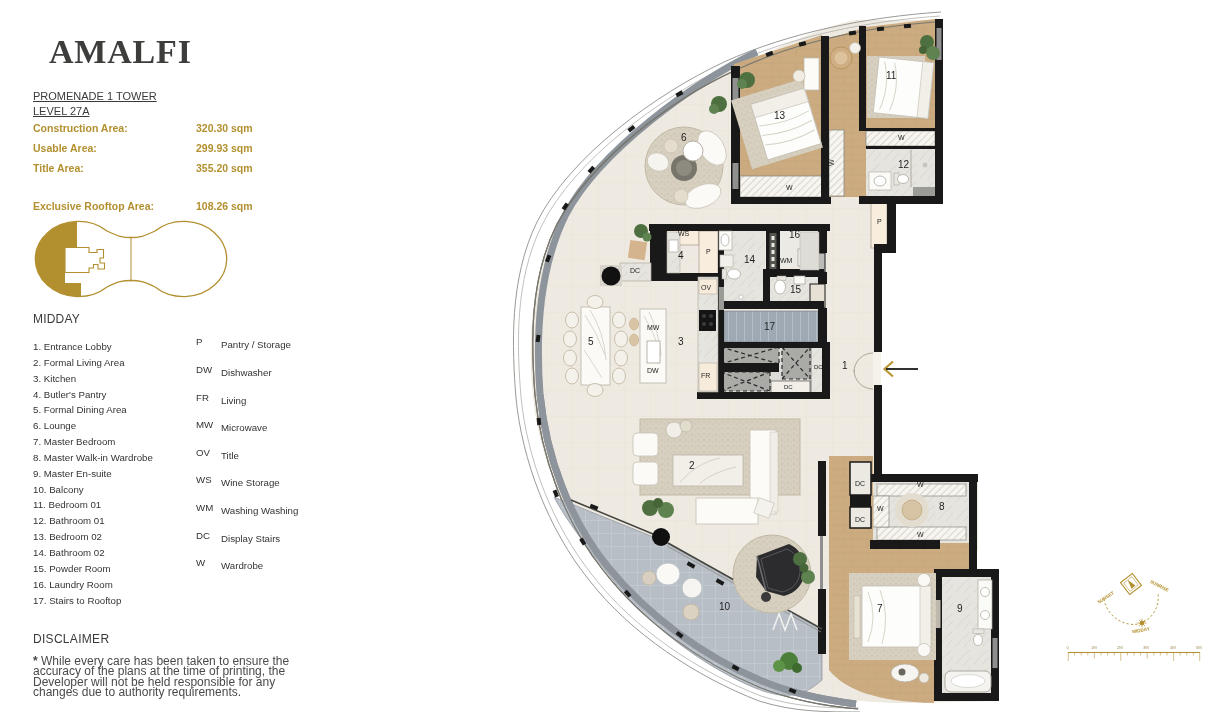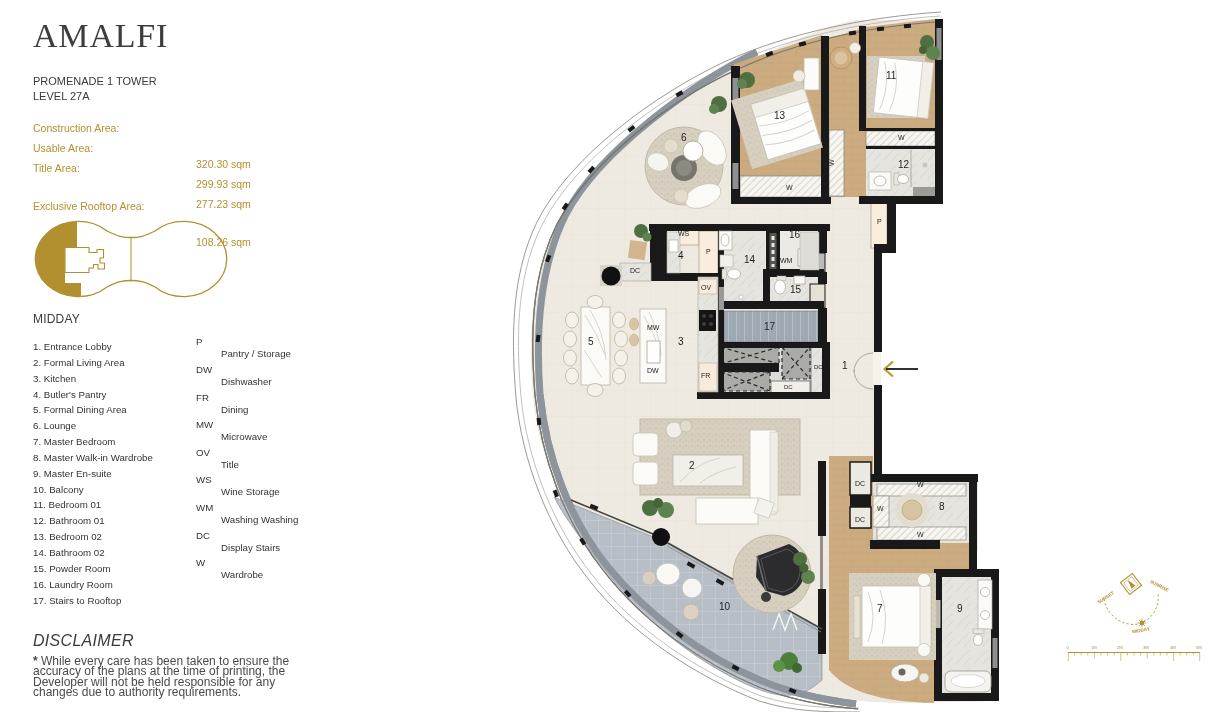--- a/index.html
+++ b/index.html
@@ -1,39 +1,39 @@
 <!DOCTYPE html>
 <html><head>
 <meta charset="utf-8">
 <style>
 html,body{margin:0;padding:0;background:#ffffff;width:1208px;height:712px;overflow:hidden;}
 body{font-family:"Liberation Sans",sans-serif;position:relative;}
-h1.amalfi{font-family:"Liberation Serif",serif;font-weight:400;font-size:34px;letter-spacing:.8px;color:#3d3d3c;margin:0;position:absolute;left:33px;top:17px;}
-.tower{position:absolute;left:33px;top:74px;font-size:11px;color:#3a3a3a;line-height:15px;}
-.arearow{position:absolute;left:33px;font-size:10.5px;font-weight:normal;color:#b3902f;width:260px;}
-.arearow .val{position:absolute;left:163px;top:0;margin-top:36px;}
+h1.amalfi{font-family:"Liberation Serif",serif;font-weight:700;font-size:34px;letter-spacing:.8px;color:#3d3d3c;margin:16px;position:absolute;left:33px;top:17px;}
+.tower{position:absolute;left:33px;top:89px;font-size:11px;color:#3a3a3a;line-height:15px;text-decoration:underline;}
+.arearow{position:absolute;left:33px;font-size:10.5px;font-weight:bold;color:#b3902f;width:260px;}
+.arearow .val{position:absolute;left:163px;top:0;}
 #legendh{position:absolute;left:33px;top:312px;font-size:12px;letter-spacing:.2px;color:#3a3a3a;}
 #legendlist{position:absolute;left:33px;top:339px;font-size:9.7px;color:#333;line-height:15.85px;white-space:pre-line;}
 #legend2{position:absolute;left:196px;top:336px;font-size:9.7px;color:#333;}
 #legend2 div{position:absolute;left:0;width:160px;}
-#legend2 span{position:absolute;left:25px;top:12px;}
-#discl{position:absolute;left:33px;top:632px;font-size:16px;font-weight:normal;letter-spacing:.3px;color:#3a3a3a;font-style:italic;}
+#legend2 span{position:absolute;left:25px;top:3px;}
+#discl{position:absolute;left:33px;top:632px;font-size:12px;font-weight:normal;letter-spacing:.3px;color:#3a3a3a;}
 #disctext{position:absolute;left:33px;top:656px;width:272px;font-size:12px;color:#4a4a4a;line-height:10.4px;}
 svg text{font-family:"Liberation Sans",sans-serif;}
 </style>
 </head>
 <body>
 
 <h1 class="amalfi">AMALFI</h1>
 
 <div class="tower">PROMENADE 1 TOWER<br>LEVEL 27A</div>
 
 <div class="arearow" style="top:122px">Construction Area:<span class="val">320.30 sqm</span></div>
 <div class="arearow" style="top:142px">Usable Area:<span class="val">299.93 sqm</span></div>
-<div class="arearow" style="top:162px">Title Area:<span class="val">277.23 sqm</span></div>
+<div class="arearow" style="top:162px">Title Area:<span class="val">355.20 sqm</span></div>
 <div class="arearow" style="top:200px">Exclusive Rooftop Area:<span class="val">108.26 sqm</span></div>
 
 <svg id="keyplan" style="position:absolute;left:28px;top:214px" width="210" height="92" viewBox="28 214 210 92">
 
 <ellipse cx="78.3" cy="259" rx="43" ry="37.6" fill="#b3902f"></ellipse>
 <rect x="77" y="214" width="60" height="33" fill="#ffffff"></rect>
 <rect x="65" y="247" width="72" height="36" fill="#ffffff"></rect>
 <rect x="81" y="283" width="56" height="23" fill="#ffffff"></rect>
 
 <path d="M 65,247.5 L 89,247.5 L 89,252.5 L 97,252.5 L 97,249.5 L 103.5,249.5 L 103.5,258 L 100,258 L 100,263 L 104.5,263 L 104.5,269 L 98,269 L 98,264.5 L 93.5,264.5 L 93.5,268 L 89,268 L 89,272.5 L 65,272.5 Z" fill="#ffffff" stroke="#b3902f" stroke-width="1.1"></path>
@@ -59,21 +59,21 @@
 12. Bathroom 01
 13. Bedroom 02
 14. Bathroom 02
 15. Powder Room
 16. Laundry Room
 17. Stairs to Rooftop</div>
 
 <div id="legend2">
 <div style="top:0px">P<span>Pantry / Storage</span></div>
 <div style="top:28px">DW<span>Dishwasher</span></div>
-<div style="top:56px">FR<span>Dining</span></div>
+<div style="top:56px">FR<span>Living</span></div>
 <div style="top:83px">MW<span>Microwave</span></div>
 <div style="top:111px">OV<span>Title</span></div>
 <div style="top:138px">WS<span>Wine Storage</span></div>
 <div style="top:166px">WM<span>Washing Washing</span></div>
 <div style="top:194px">DC<span>Display Stairs</span></div>
 <div style="top:221px">W<span>Wardrobe</span></div>
 </div>
 
 <div id="discl">DISCLAIMER</div>
 

